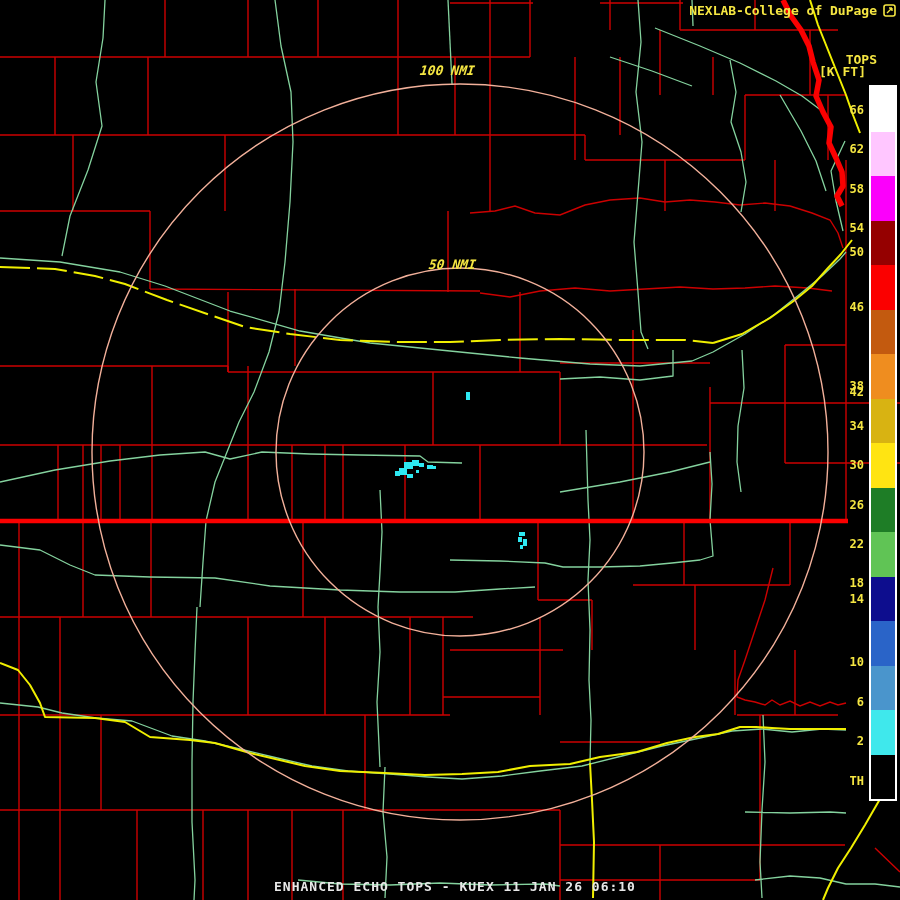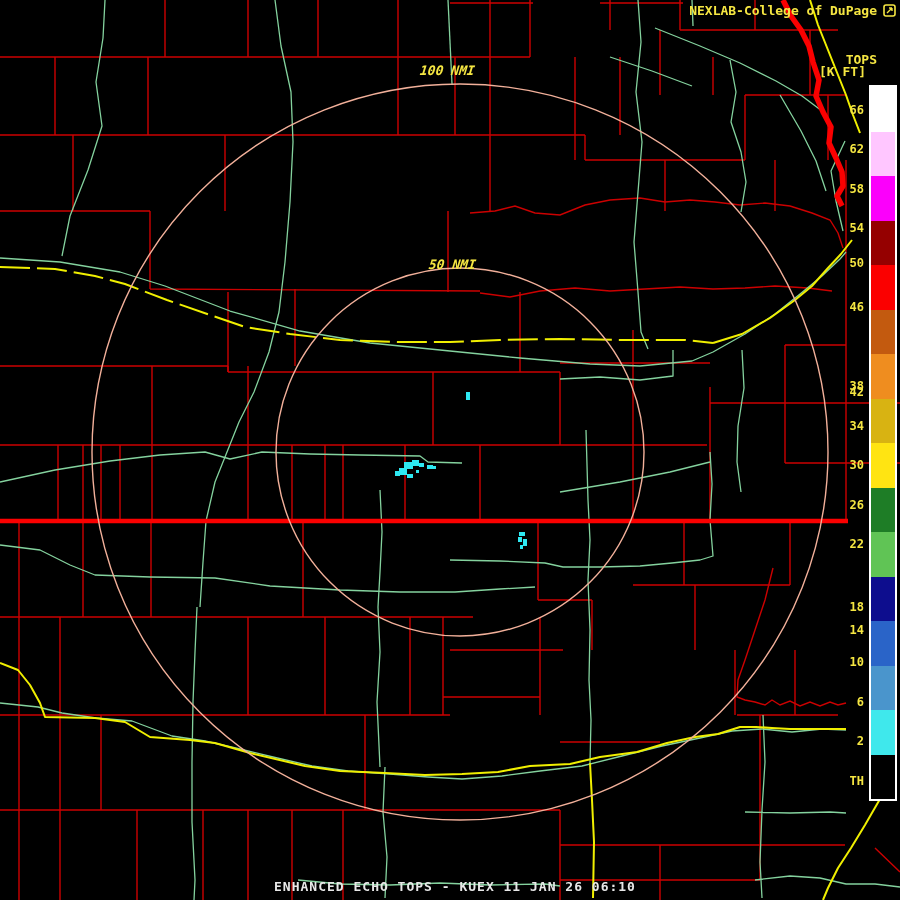--- a/index.html
+++ b/index.html
@@ -148,30 +148,30 @@
       <div class="seg" style="background: rgb(42, 100, 200);"></div>
       <div class="seg" style="background: rgb(74, 149, 204);"></div>
       <div class="seg" style="background: rgb(63, 232, 236);"></div>
       <div class="seg" style="background: rgb(0, 0, 0);"></div>
     </div>
   <div id="ticks">
       <div class="tick" style="top: 102px;">66</div>
       <div class="tick" style="top: 141px;">62</div>
       <div class="tick" style="top: 181px;">58</div>
       <div class="tick" style="top: 220px;">54</div>
-      <div class="tick" style="top: 256px; font-family: Liberation Mono, monospace;">50</div>
+      <div class="tick" style="top: 244px;">50</div>
       <div class="tick" style="top: 299px;">46</div>
       <div class="tick" style="top: 344px; margin-top: 40px;">42</div>
       <div class="tick" style="top: 378px;">38</div>
       <div class="tick" style="top: 418px;">34</div>
       <div class="tick" style="top: 457px;">30</div>
       <div class="tick" style="top: 497px;">26</div>
       <div class="tick" style="top: 536px;">22</div>
-      <div class="tick" style="top: 575px; margin-top: 24px;">18</div>
-      <div class="tick" style="top: 622px;">14</div>
+      <div class="tick" style="top: 575px;">18</div>
+      <div class="tick" style="top: 591px;">14</div>
       <div class="tick" style="top: 654px;">10</div>
       <div class="tick" style="top: 694px;">6</div>
       <div class="tick" style="top: 733px;">2</div>
       <div class="tick" style="top: 773px;">TH</div>
     </div>
 
   <div id="caption">ENHANCED ECHO TOPS - KUEX 11 JAN 26 06:10</div>
 
 </div>
 

